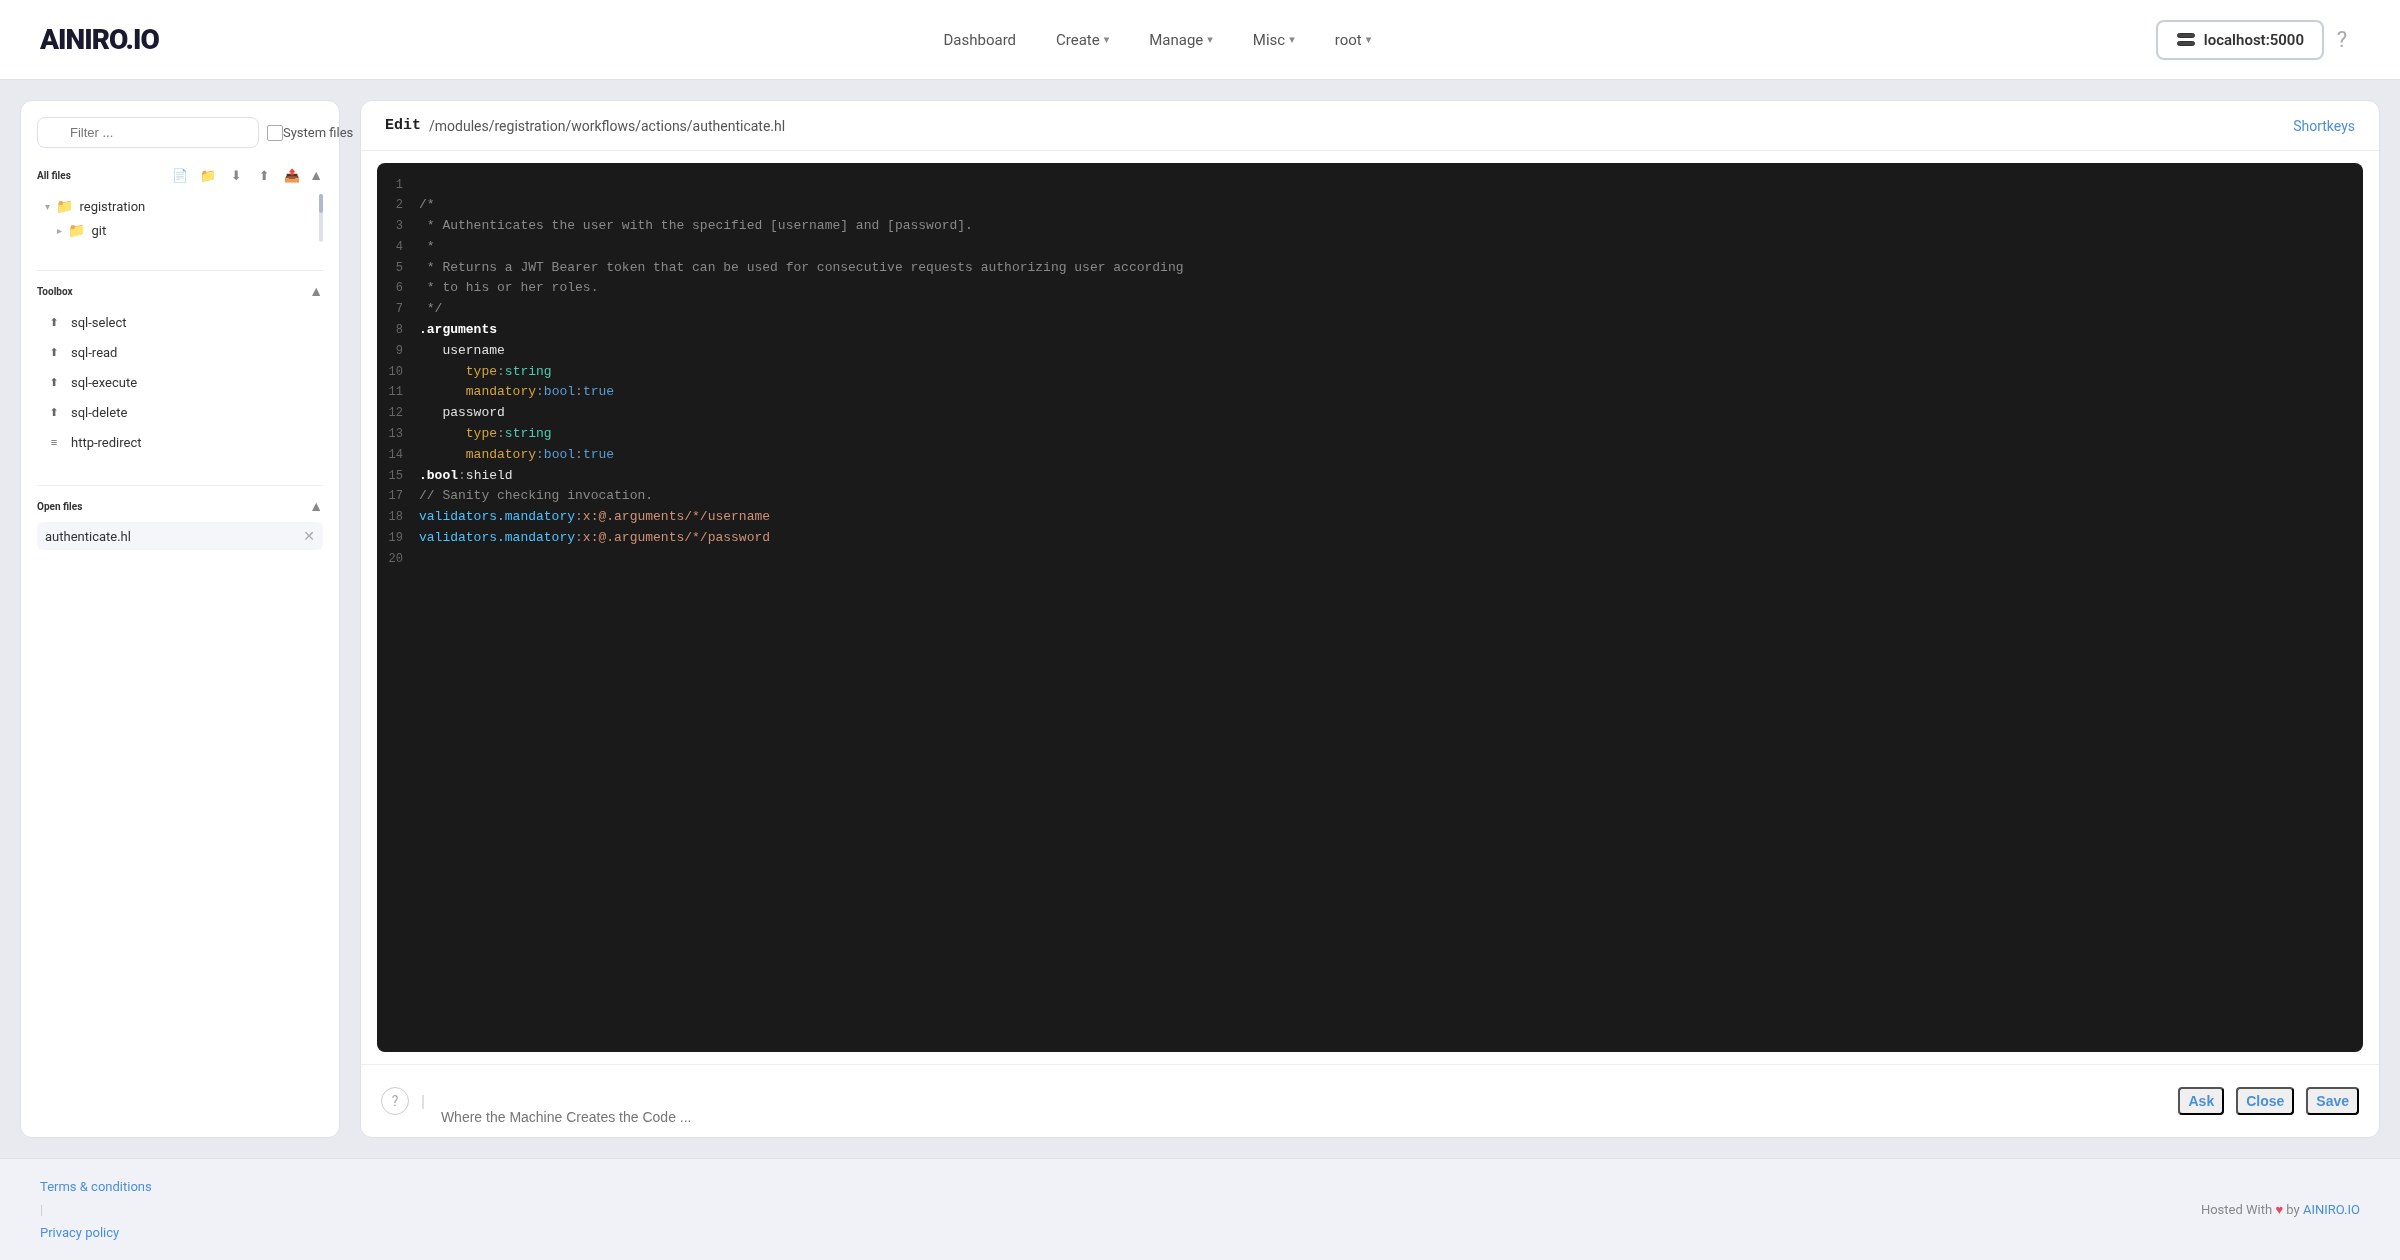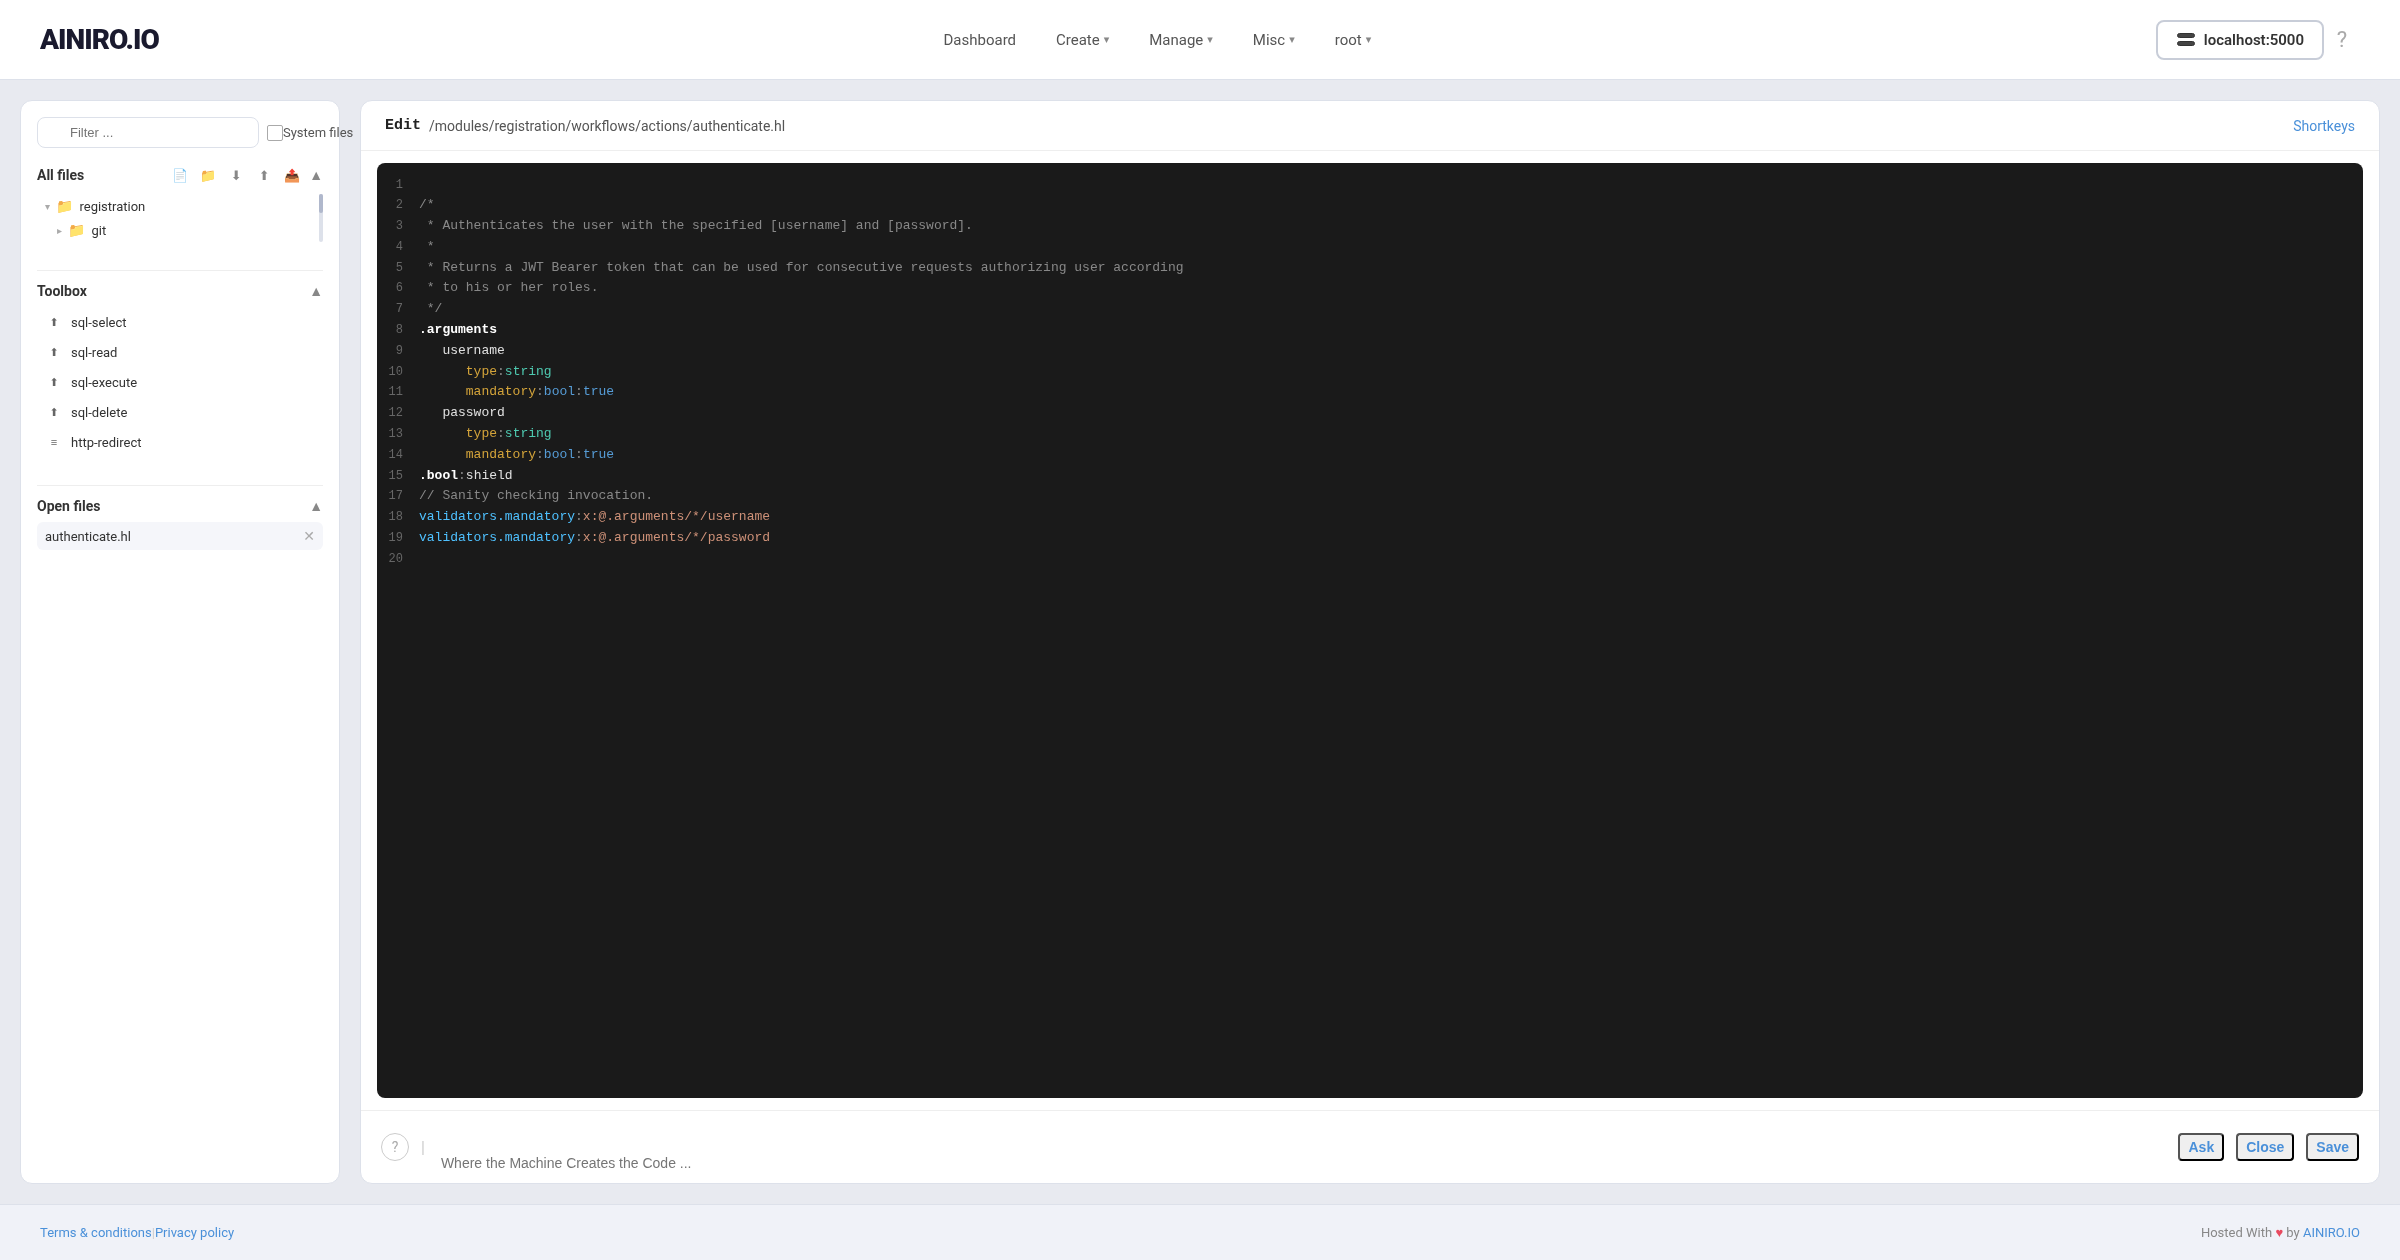--- a/index.html
+++ b/index.html
@@ -158,21 +158,21 @@
 
     
     .section-header {
       display: flex;
       align-items: center;
       justify-content: space-between;
       margin-bottom: 8px;
       position: relative;
     }
     .section-title {
-      font-size: 14px;
+      font-size: 10px;
       font-weight: 700;
       color: #333;
     }
     .section-actions {
       display: flex;
       gap: 6px;
       align-items: center;
     }
     .section-action-btn {
       width: 22px;
@@ -398,22 +398,23 @@
       padding: 20px 40px;
       display: flex;
       align-items: center;
       justify-content: space-between;
       border-top: 1px solid #dde1ea;
       font-size: 13px;
       color: #888;
     }
     .footer-links {
       display: flex;
-      align-items: center;
-      gap: 0;
+      align-items: flex-start;
+      gap: 8px;
+      flex-direction: column;
     }
     .footer-link {
       color: #4a90d9;
       cursor: pointer;
       text-decoration: none;
     }
     .footer-divider { color: #ccc; }
     .hosted-text {
       color: #888;
     }

